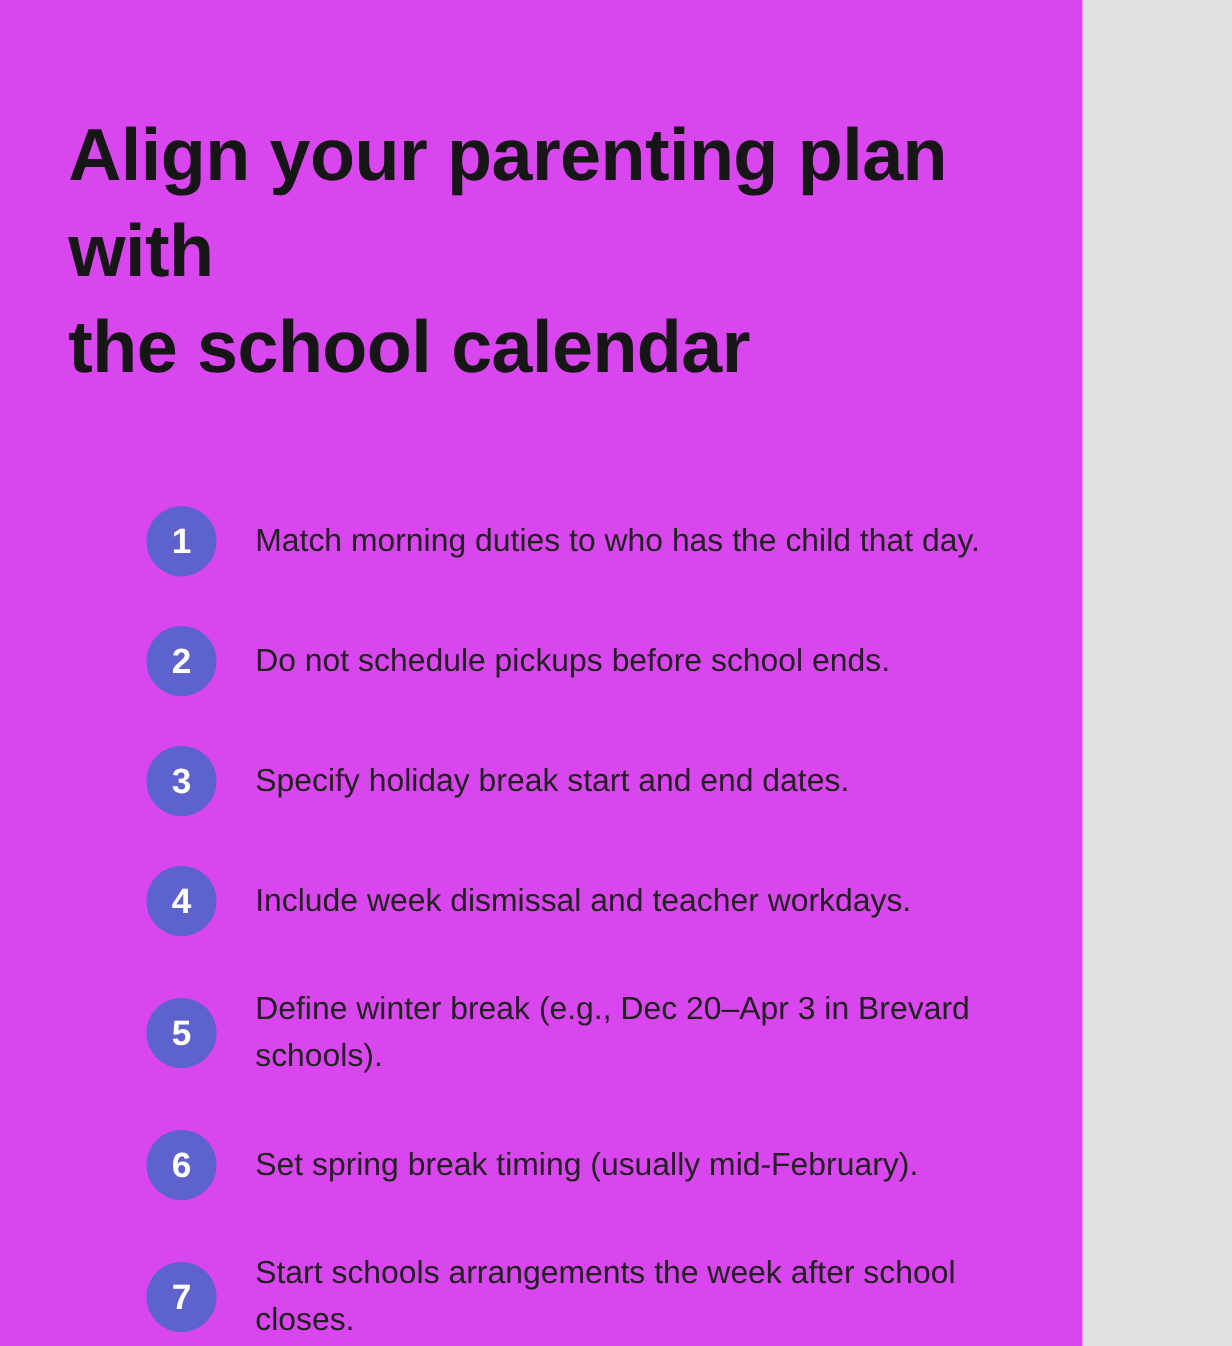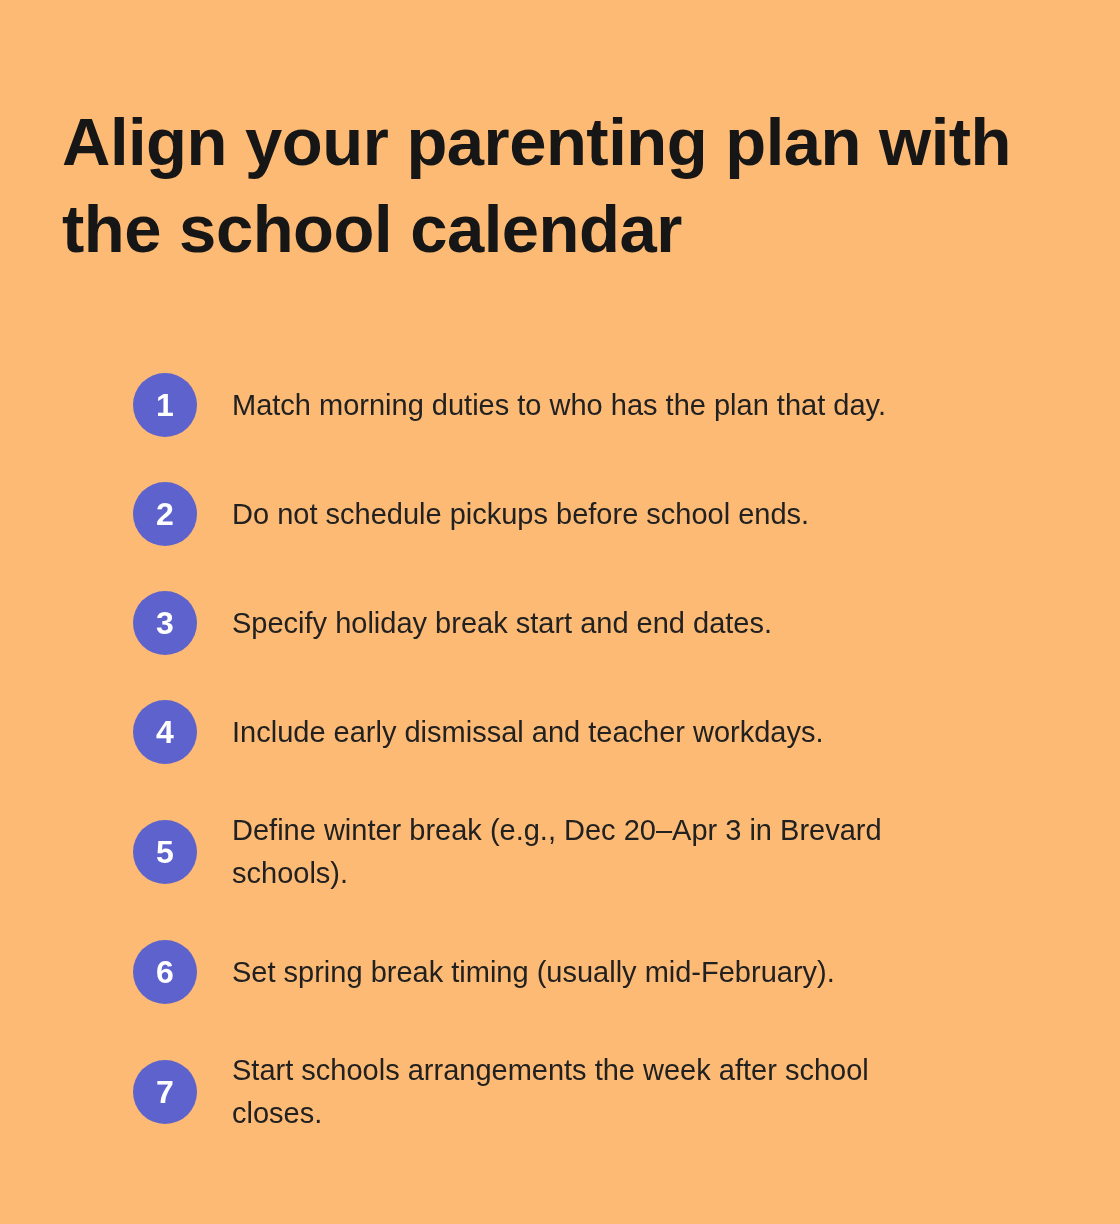--- a/index.html
+++ b/index.html
@@ -2,23 +2,23 @@
 <html><head>
 <meta charset="utf-8">
 <style>
   * { margin: 0; padding: 0; box-sizing: border-box; }
   html, body { width: 1120px; }
   body {
     font-family: "Liberation Sans", "DejaVu Sans", sans-serif;
     background: #e0e1e0;
   }
   .poster {
-    width: 1120px;
+    width: 984px;
     height: 1224px;
-    background: #fdba74;
+    background: #d946ef;
     padding: 98px 50px 0 62px;
     overflow: hidden;
   }
   .title {
     font-size: 67px;
     font-weight: 700;
     line-height: 1.3;
     color: #161616;
     letter-spacing: -0.5px;
     white-space: pre-line;
@@ -62,42 +62,42 @@
 
 <div class="poster">
   <h1 class="title">Align your parenting plan with
 the school calendar</h1>
 
   <div class="steps">
   <div class="step">
     <div class="badge">
       <span>1</span>
     </div>
-    <div class="step-text">Match morning duties to who has the plan that day.</div>
+    <div class="step-text">Match morning duties to who has the child that day.</div>
   </div>
 
   <div class="step">
     <div class="badge">
       <span>2</span>
     </div>
     <div class="step-text">Do not schedule pickups before school ends.</div>
   </div>
 
   <div class="step">
     <div class="badge">
       <span>3</span>
     </div>
     <div class="step-text">Specify holiday break start and end dates.</div>
   </div>
 
   <div class="step">
     <div class="badge">
       <span>4</span>
     </div>
-    <div class="step-text">Include early dismissal and teacher workdays.</div>
+    <div class="step-text">Include week dismissal and teacher workdays.</div>
   </div>
 
   <div class="step">
     <div class="badge">
       <span>5</span>
     </div>
     <div class="step-text">Define winter break (e.g., Dec 20–Apr 3 in Brevard
 schools).</div>
   </div>
 

